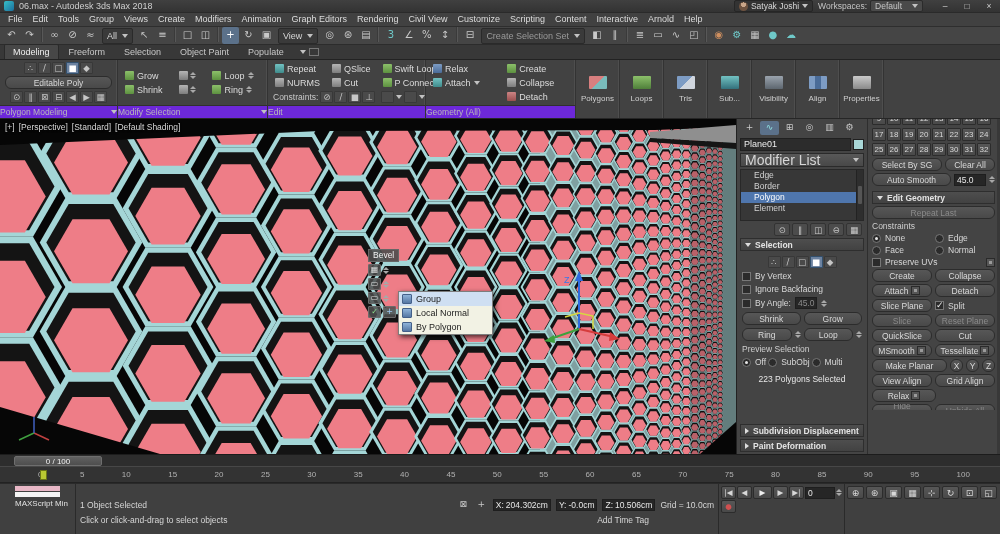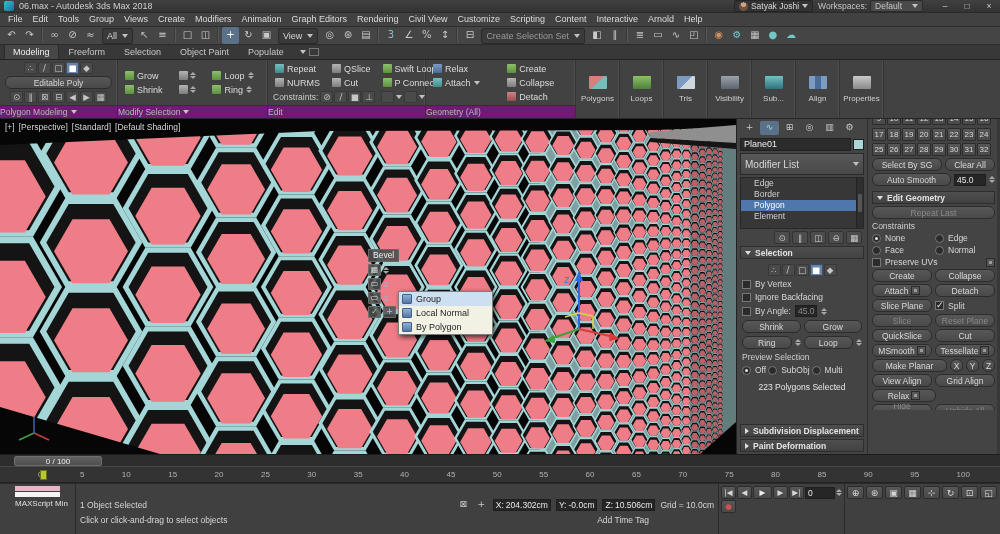--- a/index.html
+++ b/index.html
@@ -31,21 +31,21 @@
 .tbi.pressed{background:#5b718a;color:#fff}
 .tb-dd{display:flex;align-items:center;background:#3a3a3a;border:1px solid #2a2a2a;border-radius:2px;height:16px;padding:0 4px;gap:5px;font-size:9px;margin:0 2px;white-space:nowrap}
 
 .rtabs{height:15px;background:#383838;display:flex;align-items:flex-end;padding-left:4px;gap:1px;border-bottom:1px solid #222}
 .rtab{padding:1px 8px;font-size:9px;color:#c8c8c8;border:1px solid transparent;border-bottom:none;border-radius:2px 2px 0 0;line-height:12px;white-space:nowrap}
 .rtab.active{background:#474747;border-color:#2a2a2a;color:#f0f0f0}
 .rtab-extra{margin-left:6px;display:flex;gap:3px;align-items:center;padding-bottom:3px}
 .ribbon{height:67px;background:#424242;display:flex;border-bottom:1px solid #262626}
 .rpanel{display:flex;flex-direction:column;border-right:1px solid #333;box-shadow:inset -1px 0 0 #4e4e4e;flex:none}
 .rp-body{flex:1;padding:2px 5px;display:flex;flex-direction:column;justify-content:center;gap:2px}
-.rp-cap{height:13px;background:#701a75;border-top:1px solid #303030;display:flex;align-items:center;justify-content:flex-start;gap:3px;font-size:8.5px;color:#b9b9b9;white-space:nowrap}
+.rp-cap{height:13px;background:#6d28d9;border-top:1px solid #303030;display:flex;align-items:center;justify-content:space-between;gap:3px;font-size:8.5px;color:#b9b9b9;white-space:nowrap}
 .icon-row{display:flex;gap:1px;justify-content:center}
 .ric{width:13px;height:12px;line-height:11px;text-align:center;font-size:8.5px;color:#c6c6c6;background:#4a4a4a;border:1px solid #383838;border-radius:1px;font-family:"DejaVu Sans",sans-serif}
 .ric.active{background:#6c82a0;border-color:#32506e;color:#fff}
 .mxbtn{height:13px;background:linear-gradient(#575757,#494949);border:1px solid #2c2c2c;border-radius:6px;color:#dadada;font-size:8.5px;font-family:inherit;display:flex;align-items:center;justify-content:center;gap:2px;padding:0 3px}
 .mxbtn.dim{color:#8b8b8b}
 .rbtn{display:flex;align-items:center;gap:3px;font-size:9px;color:#dcdcdc;background:none;border:none;padding:1px 2px;font-family:inherit;white-space:nowrap}
 .mchip{width:9px;height:9px;border-radius:1px;display:inline-block;flex:none}
 .mchip.g{background:linear-gradient(#8cc06a,#5d9140)}
 .mchip.t{background:linear-gradient(#72c2c2,#3f8b8b)}
 .mchip.b{background:linear-gradient(#7d9cc4,#4a6c99)}
@@ -86,21 +86,21 @@
 .dd-item.hl{background:#cfdff2}
 .dd-ico{width:10px;height:10px;background:linear-gradient(#8fb3d9,#5577a3);border:1px solid #44608a;border-radius:1px;flex:none}
 
 .cpanel{width:131px;background:#444;display:flex;flex-direction:column;padding:2px 3px;gap:2px;border-right:1px solid #2e2e2e;flex:none}
 .cp-tabs{display:flex;gap:1px;height:15px}
 .cpt{width:19px;height:14px;line-height:13px;text-align:center;font-size:9px;color:#c9c9c9;font-family:"DejaVu Sans",sans-serif;border-radius:2px}
 .cpt.active{background:#5b718a;color:#8fe0e0}
 .cp-namerow{display:flex;gap:2px;align-items:center}
 .cp-name{flex:1;height:13px;background:#2c2c2c;border:1px solid #202020;font-size:9px;color:#ececec;padding:0 3px;line-height:11px}
 .cp-swatch{width:11px;height:11px;background:#a9d7d7;border:1px solid #1f1f1f;flex:none}
-.cp-ddl{height:22px;background:linear-gradient(#585858,#484848);border:1px solid #2a2a2a;display:flex;align-items:center;padding:0 4px;font-size:10px;gap:3px}
+.cp-ddl{height:14px;background:linear-gradient(#585858,#484848);border:1px solid #2a2a2a;display:flex;align-items:center;padding:0 4px;font-size:14px;gap:3px}
 .cp-ddl .caret{margin-left:auto}
 .cp-stack{position:relative;height:52px;background:#373737;border:1px solid #282828;overflow:hidden}
 .stack-row{height:11px;line-height:11px;font-size:8.5px;color:#d2d2d2;padding-left:13px}
 .stack-row.sel{background:#4f76ad;color:#fff}
 .stack-scroll{position:absolute;right:0;top:0;bottom:0;width:7px;background:#2e2e2e;border-left:1px solid #222}
 .stack-thumb{position:absolute;left:1px;right:1px;top:16px;height:18px;background:#555;border-radius:1px}
 .cp-stacktools{display:flex;gap:2px;justify-content:flex-end;padding-right:2px}
 .cpt.small{width:16px;height:13px;line-height:12px;background:#4c4c4c;border:1px solid #333;font-size:8.5px}
 .ro-head{height:13px;background:linear-gradient(#4e4e4e,#424242);border:1px solid #2e2e2e;display:flex;align-items:center;gap:4px;padding:0 4px;font-size:8.5px;font-weight:bold;color:#e3e3e3;flex:none}
 .ro-arrow{width:0;height:0;border-left:3px solid transparent;border-right:3px solid transparent;border-top:4px solid #ddd;flex:none}
@@ -448,27 +448,27 @@
         <span class="pb-label">Polygons</span>
       </div>
         <div class="bigbtn pb-loops">
         <span class="pb-chip"></span>
         <span class="pb-label">Loops</span>
       </div>
         <div class="bigbtn pb-tris">
         <span class="pb-chip"></span>
         <span class="pb-label">Tris</span>
       </div>
+        <div class="bigbtn pb-sub">
+        <span class="pb-chip"></span>
+        <span class="pb-label">Sub...</span>
+      </div>
         <div class="bigbtn pb-vis">
         <span class="pb-chip"></span>
         <span class="pb-label">Visibility</span>
-      </div>
-        <div class="bigbtn pb-sub">
-        <span class="pb-chip"></span>
-        <span class="pb-label">Sub...</span>
       </div>
         <div class="bigbtn pb-align">
         <span class="pb-chip"></span>
         <span class="pb-label">Align</span>
       </div>
         <div class="bigbtn pb-props">
         <span class="pb-chip"></span>
         <span class="pb-label">Properties</span>
       </div>
       </div>

